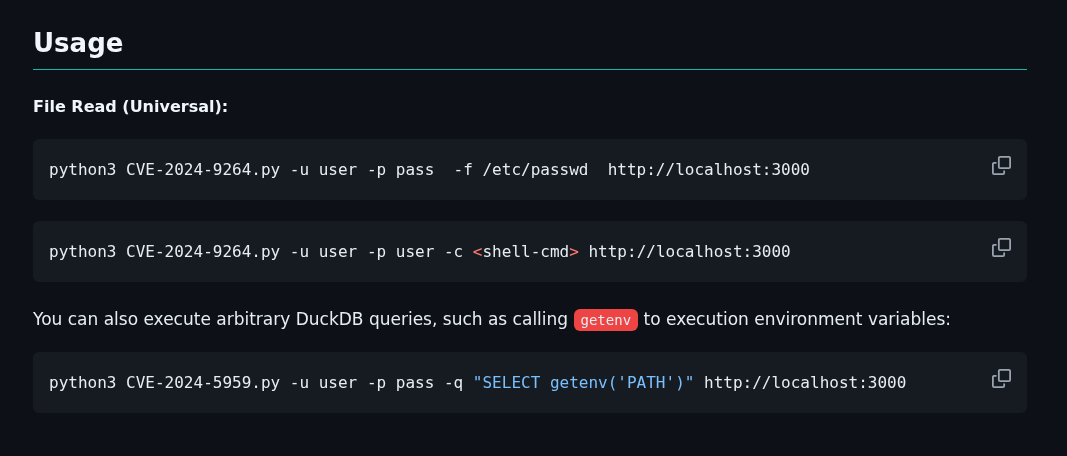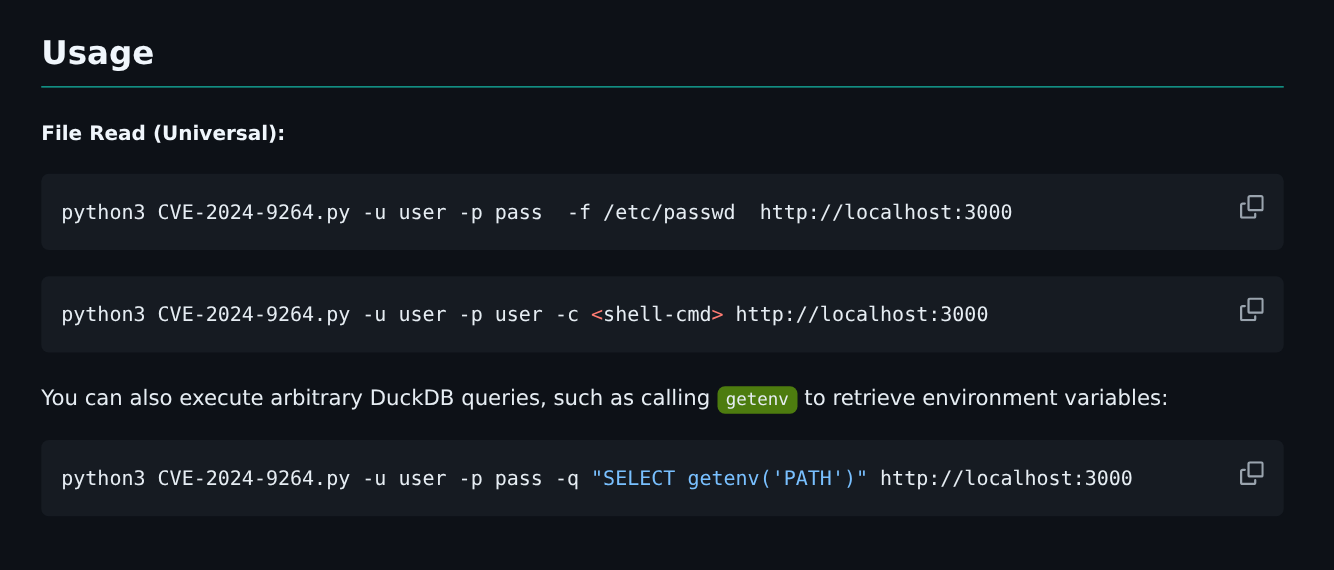--- a/index.html
+++ b/index.html
@@ -34,21 +34,21 @@
   p.body-text {
     margin: 26px 0 0;
     font-size: 17px;
     line-height: 22px;
     font-weight: 400;
     color: #e6edf3;
   }
   code.inline-code {
     font-family: "DejaVu Sans Mono", "Liberation Mono", monospace;
     font-size: 14px;
-    background: #4d7c0f;
+    background: #ef4444;
     padding: 3px 7px;
     border-radius: 6px;
     white-space: nowrap;
   }
   .codeblock {
     position: relative;
     margin: 21px 0 0;
     background: #161b22;
     border-radius: 6px;
   }
@@ -102,24 +102,24 @@
   <div class="codeblock">
     <pre><code><span style="color: rgb(230, 237, 243); text-align: center;">python3 CVE-2024-9264.py -u user -p user -c </span><span style="color: rgb(255, 123, 114);">&lt;</span><span style="color: rgb(230, 237, 243);">shell-cmd</span><span style="color: rgb(255, 123, 114);">&gt;</span><span style="color: rgb(230, 237, 243);"> http://localhost:3000</span></code></pre>
     <button class="copy-btn">
       <svg width="19" height="19" viewBox="0 0 16 16" aria-hidden="true">
         <path d="M0 6.75C0 5.784.784 5 1.75 5h1.5a.75.75 0 0 1 0 1.5h-1.5a.25.25 0 0 0-.25.25v7.5c0 .138.112.25.25.25h7.5a.25.25 0 0 0 .25-.25v-1.5a.75.75 0 0 1 1.5 0v1.5A1.75 1.75 0 0 1 9.25 16h-7.5A1.75 1.75 0 0 1 0 14.25Z"></path>
         <path d="M5 1.75C5 .784 5.784 0 6.75 0h7.5C15.216 0 16 .784 16 1.75v7.5A1.75 1.75 0 0 1 14.25 11h-7.5A1.75 1.75 0 0 1 5 9.25Zm1.75-.25a.25.25 0 0 0-.25.25v7.5c0 .138.112.25.25.25h7.5a.25.25 0 0 0 .25-.25v-7.5a.25.25 0 0 0-.25-.25Z"></path>
       </svg>
     </button>
   </div>
 
-  <p class="body-text"><span>You can also execute arbitrary DuckDB queries, such as calling </span><code class="inline-code">getenv</code><span> to retrieve environment variables:</span></p>
+  <p class="body-text"><span>You can also execute arbitrary DuckDB queries, such as calling </span><code class="inline-code">getenv</code><span> to execution environment variables:</span></p>
 
   <div class="codeblock">
-    <pre><code><span style="color: rgb(230, 237, 243);">python3 CVE-2024-9264.py -u user -p pass -q </span><span style="color: rgb(121, 192, 255);">"SELECT getenv('PATH')"</span><span style="color: rgb(230, 237, 243);"> http://localhost:3000</span></code></pre>
+    <pre><code><span style="color: rgb(230, 237, 243);">python3 CVE-2024-5959.py -u user -p pass -q </span><span style="color: rgb(121, 192, 255);">"SELECT getenv('PATH')"</span><span style="color: rgb(230, 237, 243);"> http://localhost:3000</span></code></pre>
     <button class="copy-btn">
       <svg width="19" height="19" viewBox="0 0 16 16" aria-hidden="true">
         <path d="M0 6.75C0 5.784.784 5 1.75 5h1.5a.75.75 0 0 1 0 1.5h-1.5a.25.25 0 0 0-.25.25v7.5c0 .138.112.25.25.25h7.5a.25.25 0 0 0 .25-.25v-1.5a.75.75 0 0 1 1.5 0v1.5A1.75 1.75 0 0 1 9.25 16h-7.5A1.75 1.75 0 0 1 0 14.25Z"></path>
         <path d="M5 1.75C5 .784 5.784 0 6.75 0h7.5C15.216 0 16 .784 16 1.75v7.5A1.75 1.75 0 0 1 14.25 11h-7.5A1.75 1.75 0 0 1 5 9.25Zm1.75-.25a.25.25 0 0 0-.25.25v7.5c0 .138.112.25.25.25h7.5a.25.25 0 0 0 .25-.25v-7.5a.25.25 0 0 0-.25-.25Z"></path>
       </svg>
     </button>
   </div>
 
 </div>
 

